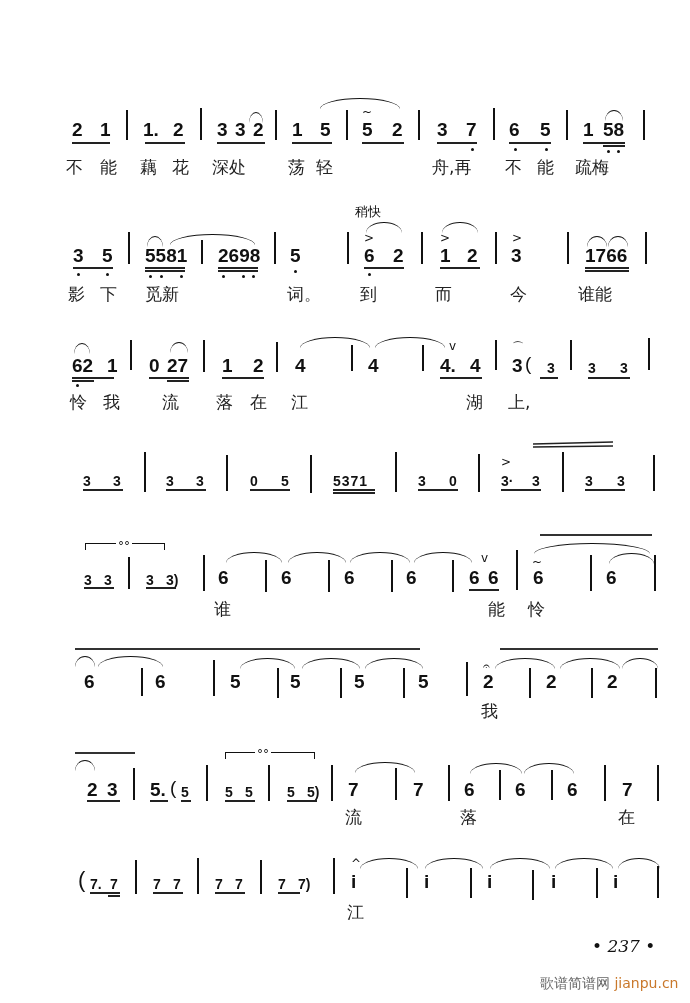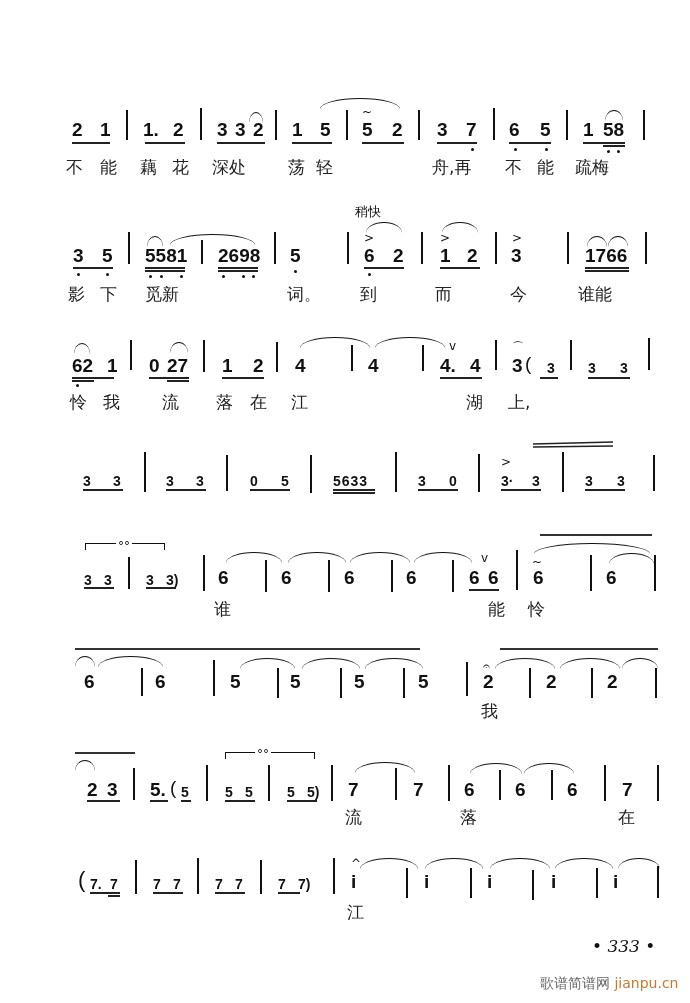--- a/index.html
+++ b/index.html
@@ -218,21 +218,21 @@
     <div class="bar" style="left:653px;top:455px;height:36px"></div>
     <span class="note sm" style="left:83px;top:471px">3</span>
     <span class="note sm" style="left:113px;top:471px">3</span>
     <div class="uline" style="left:83px;top:489px;width:40px"></div>
     <span class="note sm" style="left:166px;top:471px">3</span>
     <span class="note sm" style="left:196px;top:471px">3</span>
     <div class="uline" style="left:166px;top:489px;width:40px"></div>
     <span class="note sm" style="left:250px;top:471px">0</span>
     <span class="note sm" style="left:281px;top:471px">5</span>
     <div class="uline" style="left:250px;top:489px;width:40px"></div>
-    <span class="note sm" style="left:333px;top:471px;letter-spacing:1px">5633</span>
+    <span class="note sm" style="left:333px;top:471px;letter-spacing:1px">5371</span>
     <div class="uline" style="left:333px;top:489px;width:42px"></div>
     <div class="uline" style="left:333px;top:492px;width:42px"></div>
     <span class="note sm" style="left:418px;top:471px">3</span>
     <span class="note sm" style="left:449px;top:471px">0</span>
     <div class="uline" style="left:418px;top:489px;width:40px"></div>
     <span class="mark" style="left:501px;top:456px">&gt;</span>
     <span class="note sm" style="left:501px;top:471px">3·</span>
     <span class="note sm" style="left:532px;top:471px">3</span>
     <div class="uline" style="left:501px;top:489px;width:40px"></div>
     <span class="note sm" style="left:585px;top:471px">3</span>
@@ -405,19 +405,19 @@
     <span class="note" style="left:487px;top:872px">i</span>
     <div class="bar" style="left:532px;top:870px;height:30px"></div>
     <span class="note" style="left:551px;top:872px">i</span>
     <div class="bar" style="left:596px;top:868px;height:30px"></div>
     <span class="note" style="left:613px;top:872px">i</span>
     <div class="bar" style="left:657px;top:866px;height:32px"></div>
 
     <span class="lyric" style="left:347px;top:903px">江</span>
   </div>
 
-  <div class="pagenum" style="left:592px;top:936px">• 333 •</div>
+  <div class="pagenum" style="left:592px;top:936px">• 237 •</div>
   <div class="wm" style="left:540px;top:975px">
     <span>歌谱简谱网</span>
     <span class="en">jianpu.cn</span>
   </div>
 
 </div>
 
 </body></html>

